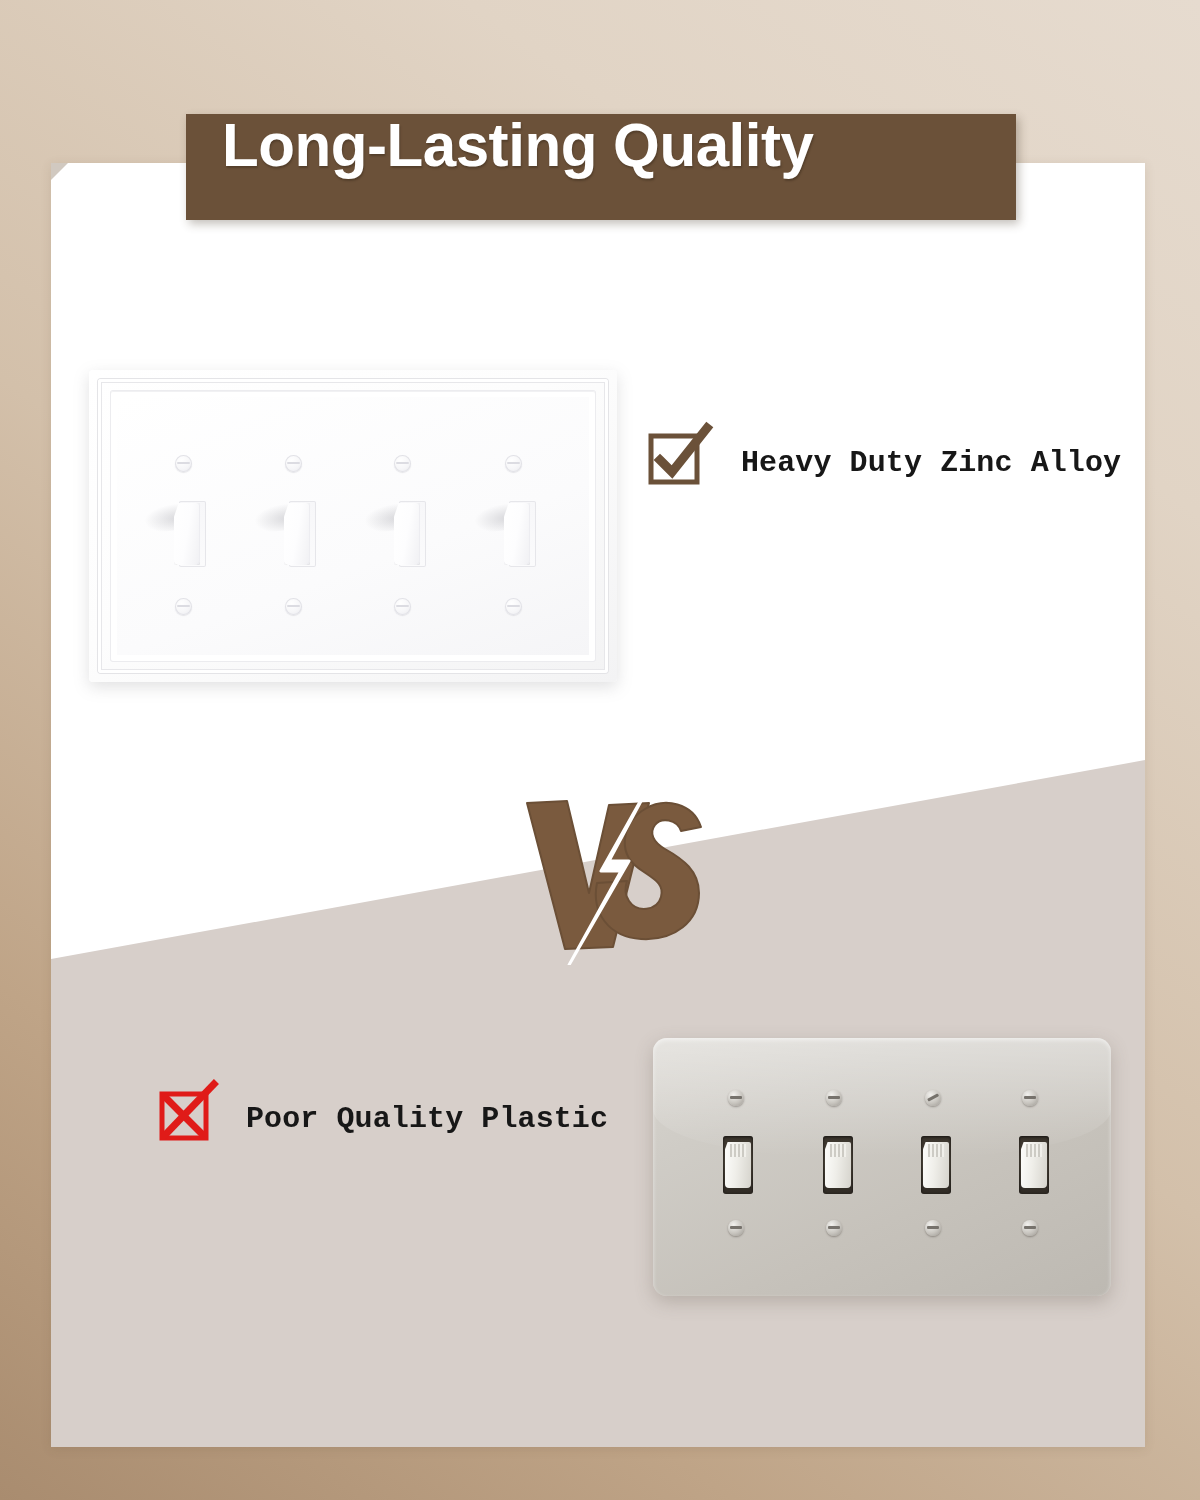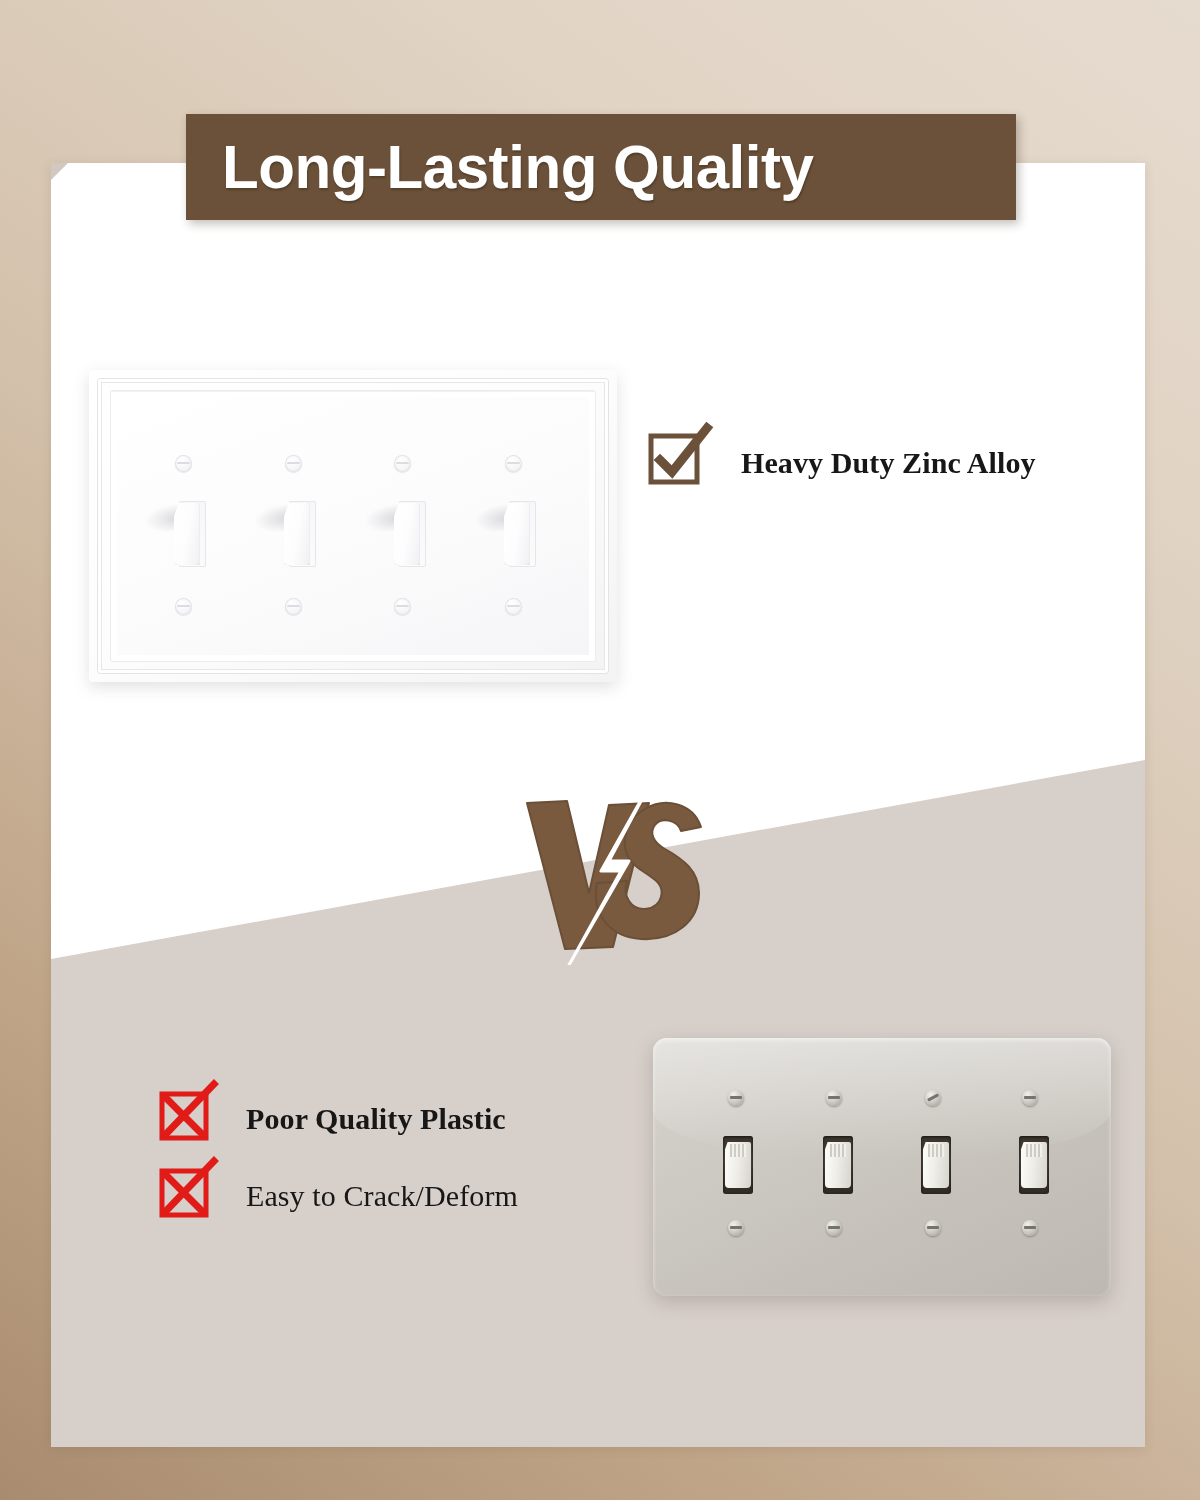--- a/index.html
+++ b/index.html
@@ -59,21 +59,21 @@
   
   #title-banner {
     position: absolute;
     left: 186px;
     top: 114px;
     width: 830px;
     height: 106px;
     background: #6b5139;
     box-shadow: 3px 4px 9px rgba(60,45,30,0.30);
     display: flex;
-    align-items: center;
+    align-items: flex-start;
     z-index: 6;
   }
   #title-text {
     color: #ffffff;
     font-family: "Liberation Sans", sans-serif;
     font-weight: bold;
     font-size: 62px;
     letter-spacing: -0.5px;
     line-height: 1;
     padding-left: 37px;
@@ -256,21 +256,21 @@
   }
   .mark-box {
     position: relative;
     width: 46px;
     height: 46px;
     flex: 0 0 46px;
   }
   .mark-box svg { position: absolute; left: -6px; top: -12px; overflow: visible; }
 
   .feature-label {
-    font-family: Liberation Serif, serif;
+    font-family: Liberation Mono, monospace;
     font-size: 30px;
     color: #171717;
     margin-left: 44px;
     white-space: nowrap;
     letter-spacing: .1px;
     margin-top: 8px;
   }
   #list-bad .feature-label { margin-left: 40px; }
   .feature-label.bold { font-weight: bold; }
 </style>
@@ -361,30 +361,20 @@
         <span class="mark-box">
           <svg width="66" height="62" viewBox="0 0 66 62" xmlns="http://www.w3.org/2000/svg">
             <rect x="8" y="14" width="44" height="44" fill="none" stroke="#E01B18" stroke-width="5"></rect>
             <path d="M12 18 L48 54" fill="none" stroke="#E01B18" stroke-width="7" stroke-linecap="square"></path>
             <path d="M12 54 L60 4" fill="none" stroke="#E01B18" stroke-width="7" stroke-linecap="square"></path>
           </svg>
         </span>
         <span class="feature-label bold">Poor Quality Plastic</span>
       </div>
 
-      <div class="feature-row">
-        <span class="mark-box">
-          <svg width="66" height="62" viewBox="0 0 66 62" xmlns="http://www.w3.org/2000/svg">
-            <rect x="8" y="14" width="44" height="44" fill="none" stroke="#E01B18" stroke-width="5"></rect>
-            <path d="M12 18 L48 54" fill="none" stroke="#E01B18" stroke-width="7" stroke-linecap="square"></path>
-            <path d="M12 54 L60 4" fill="none" stroke="#E01B18" stroke-width="7" stroke-linecap="square"></path>
-          </svg>
-        </span>
-        <span class="feature-label">Easy to Crack/Deform</span>
-      </div>
 
     </div>
 
     <div id="bottom-plate-wrap" style="left:602px; top:875px;">
       <div class="plate-beige">
         <div class="sheen"></div>
 
         <div class="screw-b" style="left:75px;  top:52px;"></div>
         <div class="screw-b" style="left:173px; top:52px;"></div>
         <div class="screw-b tilt" style="left:272px; top:52px;"></div>

